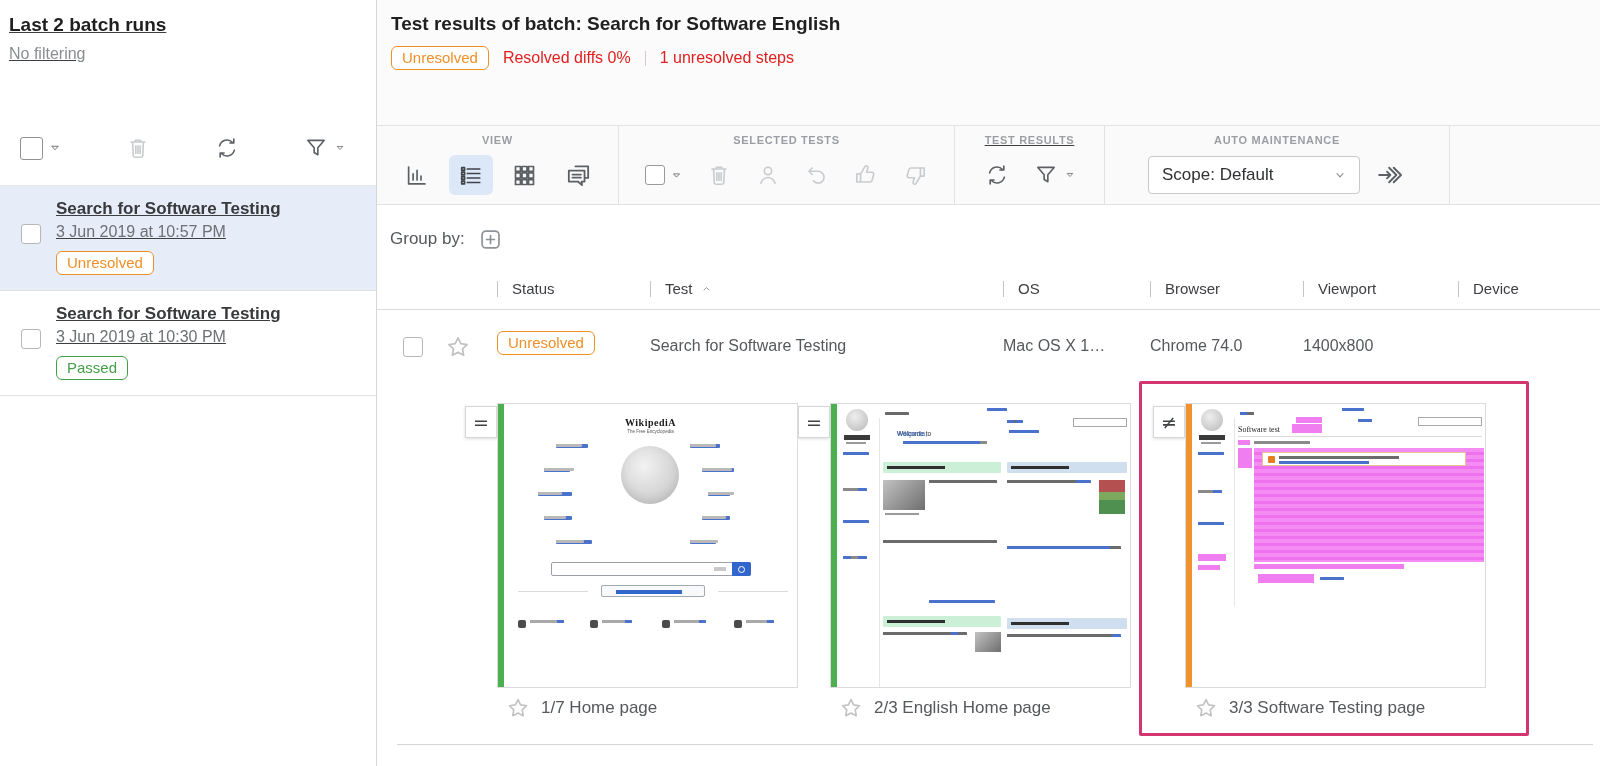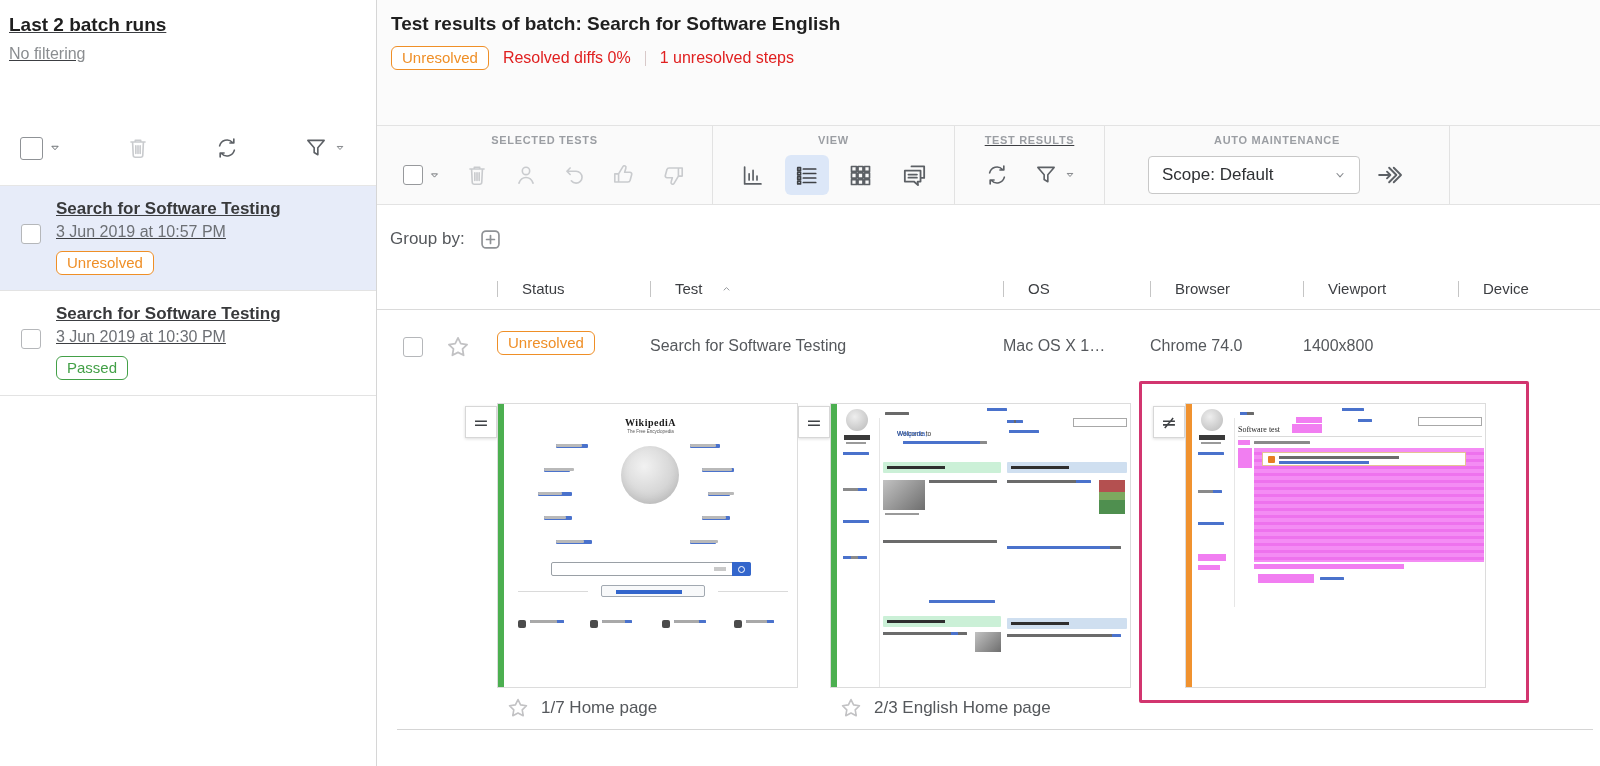--- a/index.html
+++ b/index.html
@@ -56,21 +56,21 @@
   .scope { width:212px; height:38px; background:#fff; border:1px solid #c8c8c8; border-radius:4px;
     display:flex; align-items:center; justify-content:space-between; padding:0 10px 0 13px;
     font-size:17px; color:#2f3134; cursor:pointer; }
   .am-row { flex:1; display:flex; align-items:center; gap:16px; }
 
   
   .content { flex:1; background:#fff; padding:20px 0 0 13px; position:relative; }
   .groupby { display:flex; align-items:center; gap:12px; height:28px; }
   .groupby-label { font-size:17px; color:#55585c; }
   .colrow { position:relative; height:22px; margin-top:27px; font-size:15px; color:#3c3e42; }
-  .colrow .col { position:absolute; top:0; display:flex; align-items:center; gap:16px; cursor:pointer; }
+  .colrow .col { position:absolute; top:0; display:flex; align-items:center; gap:6px; cursor:pointer; }
   .colpipe { width:1px; height:16px; background:#c5c5c5; margin-right:8px; }
   .rule { border:none; border-top:1px solid #dadada; margin:7px 0 0 -13px; }
   .testrow { position:relative; height:52px; margin-top:13px; font-size:16px; color:#55585c; }
   .testrow > * { position:absolute; }
   .star { color:#c2c2c4; cursor:pointer; }
 
   .steps { display:flex; align-items:flex-start; padding-left:75px; margin-top:6px; }
   .step { display:flex; margin-top:22px; }
   .eq-badge { width:32px; height:32px; margin-top:3px; background:#fff; border:1px solid #d7d7d7;
     box-shadow:0 1px 3px rgba(0,0,0,.14); display:flex; align-items:center; justify-content:center;
@@ -245,20 +245,46 @@
       <div class="b-title">Test results of batch: Search for Software English</div>
       <div class="statusline">
         <span class="badge orange">Unresolved</span>
         <span class="redtxt">Resolved diffs 0%</span>
         <span class="vsep" style="margin-left:14px"></span>
         <span class="redtxt" style="margin-left:2px">1 unresolved steps</span>
       </div>
     </header>
 
     <div class="toolbar">
+      <section class="tb-sec sec-view">
+        <div class="tb-label">VIEW</div>
+        <div class="tb-icons" style="gap:10px">
+          <span class="view-btn">
+            <svg class="ic mid" width="27" height="27">
+                <use href="#i-chart"></use>
+              </svg>
+          </span>
+          <span class="view-btn active">
+            <svg class="ic" style="color:#3f4246" width="27" height="27">
+                <use href="#i-list"></use>
+              </svg>
+          </span>
+          <span class="view-btn">
+            <svg class="ic mid" width="27" height="27">
+                <use href="#i-grid"></use>
+              </svg>
+          </span>
+          <span class="view-btn">
+            <svg class="ic mid" width="29" height="29">
+                <use href="#i-comments"></use>
+              </svg>
+          </span>
+        </div>
+      </section>
+
       <section class="tb-sec sec-st">
         <div class="tb-label">SELECTED TESTS</div>
         <div class="tb-icons">
           <span class="cb-wrap">
             <span class="cb" style="border-color:#97999c"></span>
             <svg class="ic mid" width="13" height="13">
                 <use href="#i-caret-down"></use>
               </svg>
           </span>
           <svg class="ic dim" width="26" height="26">
@@ -269,46 +295,20 @@
             </svg>
           <svg class="ic dim" width="26" height="26">
               <use href="#i-undo"></use>
             </svg>
           <svg class="ic dim" width="26" height="26">
               <use href="#i-thumb-up"></use>
             </svg>
           <svg class="ic dim" width="26" height="26">
               <use href="#i-thumb-down"></use>
             </svg>
-        </div>
-      </section>
-
-      <section class="tb-sec sec-view">
-        <div class="tb-label">VIEW</div>
-        <div class="tb-icons" style="gap:10px">
-          <span class="view-btn">
-            <svg class="ic mid" width="27" height="27">
-                <use href="#i-chart"></use>
-              </svg>
-          </span>
-          <span class="view-btn active">
-            <svg class="ic" style="color:#3f4246" width="27" height="27">
-                <use href="#i-list"></use>
-              </svg>
-          </span>
-          <span class="view-btn">
-            <svg class="ic mid" width="27" height="27">
-                <use href="#i-grid"></use>
-              </svg>
-          </span>
-          <span class="view-btn">
-            <svg class="ic mid" width="29" height="29">
-                <use href="#i-comments"></use>
-              </svg>
-          </span>
         </div>
       </section>
 
       <section class="tb-sec sec-tr">
         <div class="tb-label">TEST RESULTS</div>
         <div class="tb-icons">
           <svg class="ic mid" width="26" height="26">
               <use href="#i-refresh"></use>
             </svg>
           <span class="cb-wrap">
@@ -717,19 +717,25 @@
                   <span style="position:absolute; left:16px; top:8px; width:90px; height:2.5px; background:#4a72cc"></span>
                 </div>
                 <span class="mag" style="left:62px; top:160px; width:150px; height:5px"></span>
                 <span class="mag" style="left:66px; top:170px; width:56px; height:9px"></span>
                 <div class="bars" style="left:128px; top:173px; width:30px">
                     <i style="width: 24px; height: 2.5px; background: rgb(74, 114, 204);"></i>
                   </div>
               </div>
             </div>
           </div>
+          <div class="caption">
+            <svg class="ic star" width="26" height="26">
+                <use href="#i-star"></use>
+              </svg>
+            <span>3/3 Software Testing page</span>
+          </div>
         </div>
       </div>
 
       <hr class="bottomrule">
     </div>
   </div>
 </div>
 
 </body></html>

